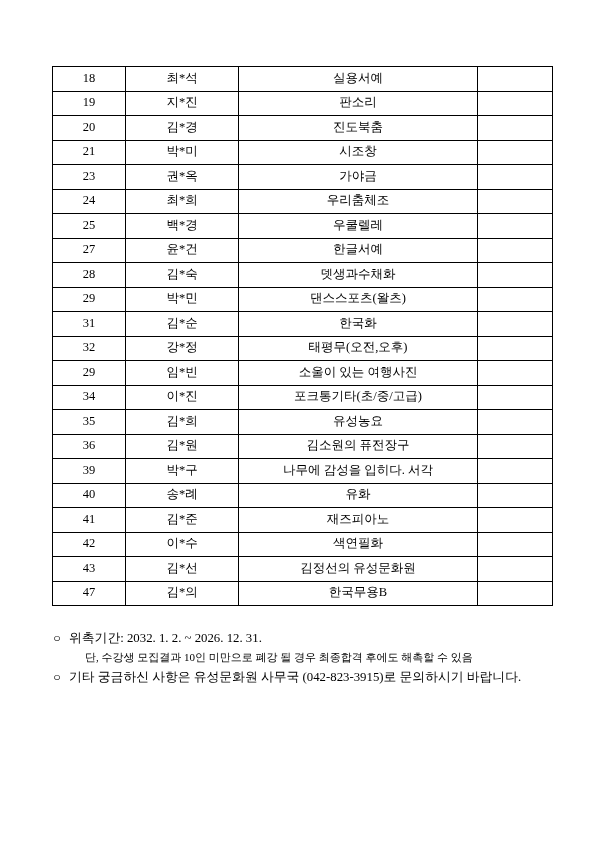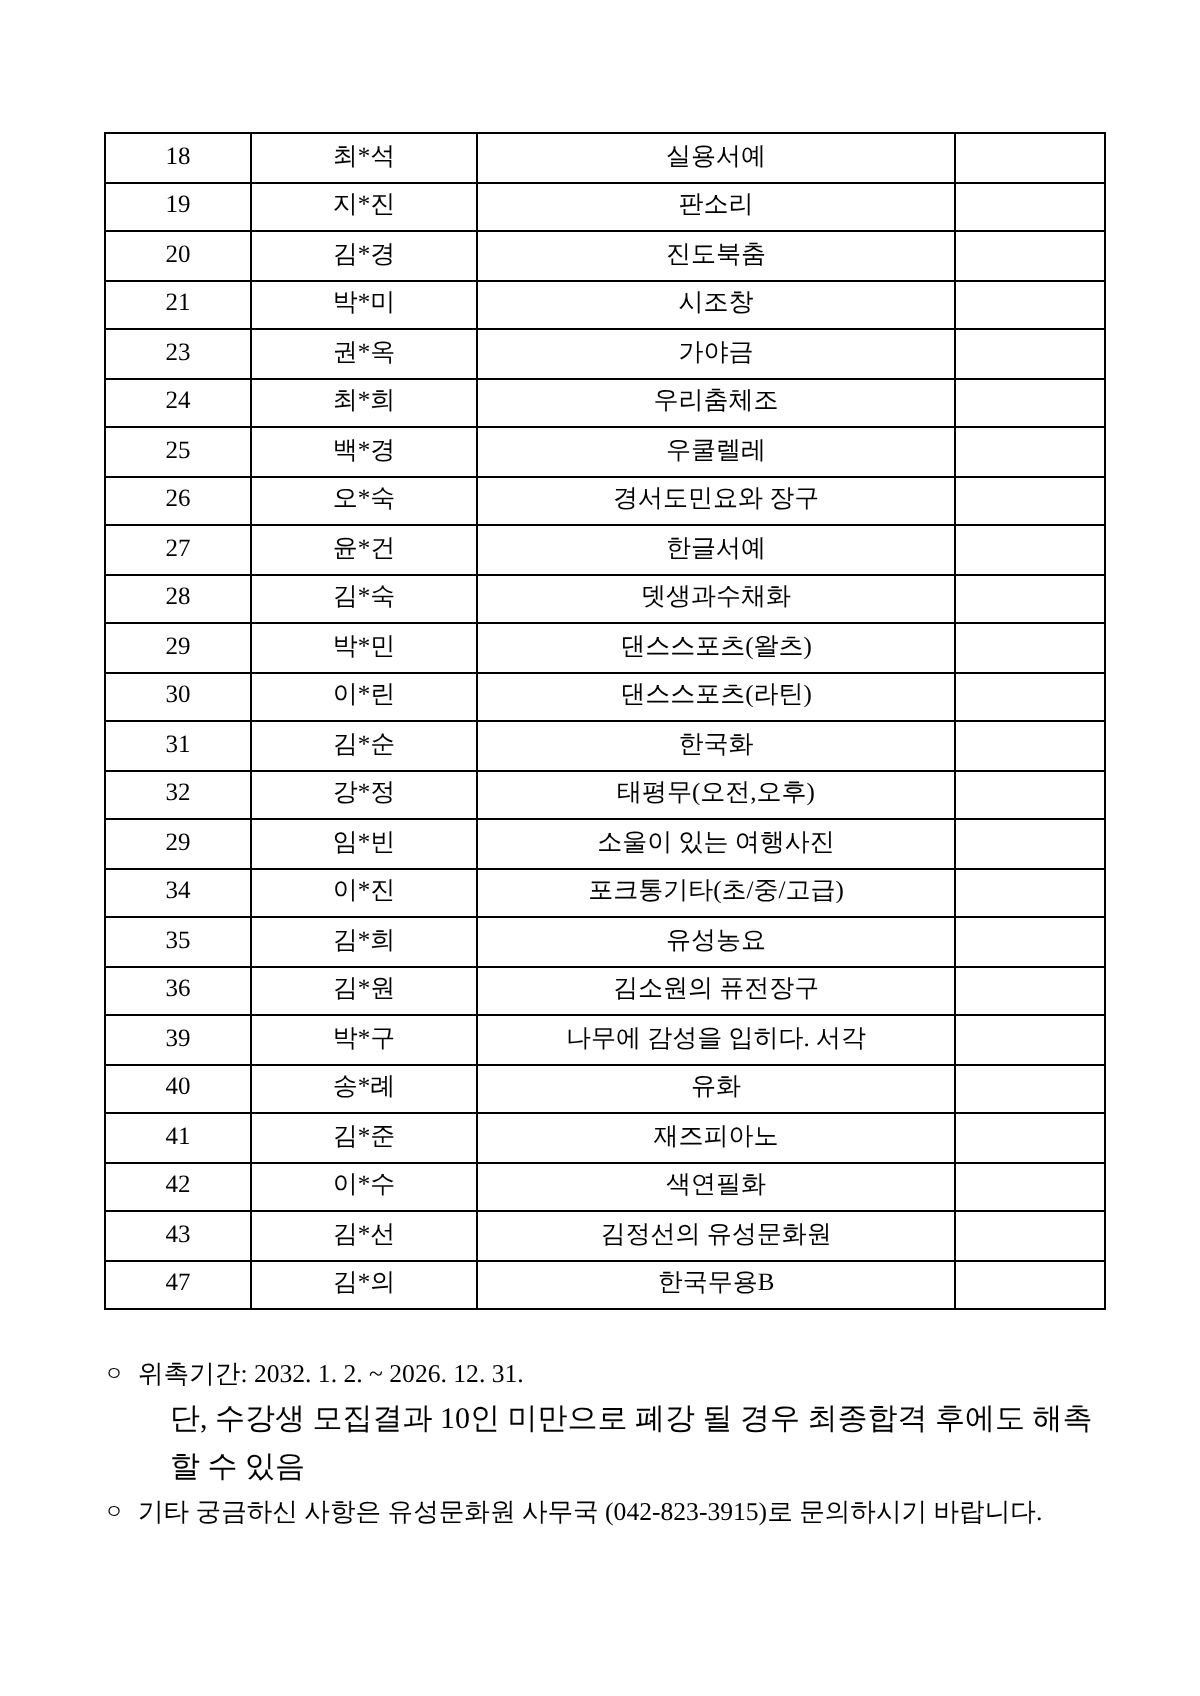--- a/index.html
+++ b/index.html
@@ -54,21 +54,21 @@
     flex: 0 0 17px;
     text-align: left;
     font-size: 10px;
     padding-top: 3px;
   }
   .note-text {
     flex: 1 1 auto;
   }
   .note-sub {
     margin-left: 33px;
-    font-size: 15px;
+    font-size: 11px;
     line-height: 1.62;
   }
 </style>
 </head>
 <body>
 
 <div class="page">
 
   <table class="roster">
     <tbody>
@@ -108,47 +108,35 @@
         <td class="col-course">우리춤체조</td>
         <td class="col-blank"></td>
       </tr>
       <tr>
         <td class="col-no">25</td>
         <td class="col-name">백*경</td>
         <td class="col-course">우쿨렐레</td>
         <td class="col-blank"></td>
       </tr>
       <tr>
-        <td class="col-no">26</td>
-        <td class="col-name">오*숙</td>
-        <td class="col-course">경서도민요와 장구</td>
-        <td class="col-blank"></td>
-      </tr>
-      <tr>
         <td class="col-no">27</td>
         <td class="col-name">윤*건</td>
         <td class="col-course">한글서예</td>
         <td class="col-blank"></td>
       </tr>
       <tr>
         <td class="col-no">28</td>
         <td class="col-name">김*숙</td>
         <td class="col-course">뎃생과수채화</td>
         <td class="col-blank"></td>
       </tr>
       <tr>
         <td class="col-no">29</td>
         <td class="col-name">박*민</td>
         <td class="col-course">댄스스포츠(왈츠)</td>
-        <td class="col-blank"></td>
-      </tr>
-      <tr>
-        <td class="col-no">30</td>
-        <td class="col-name">이*린</td>
-        <td class="col-course">댄스스포츠(라틴)</td>
         <td class="col-blank"></td>
       </tr>
       <tr>
         <td class="col-no">31</td>
         <td class="col-name">김*순</td>
         <td class="col-course">한국화</td>
         <td class="col-blank"></td>
       </tr>
       <tr>
         <td class="col-no">32</td>

